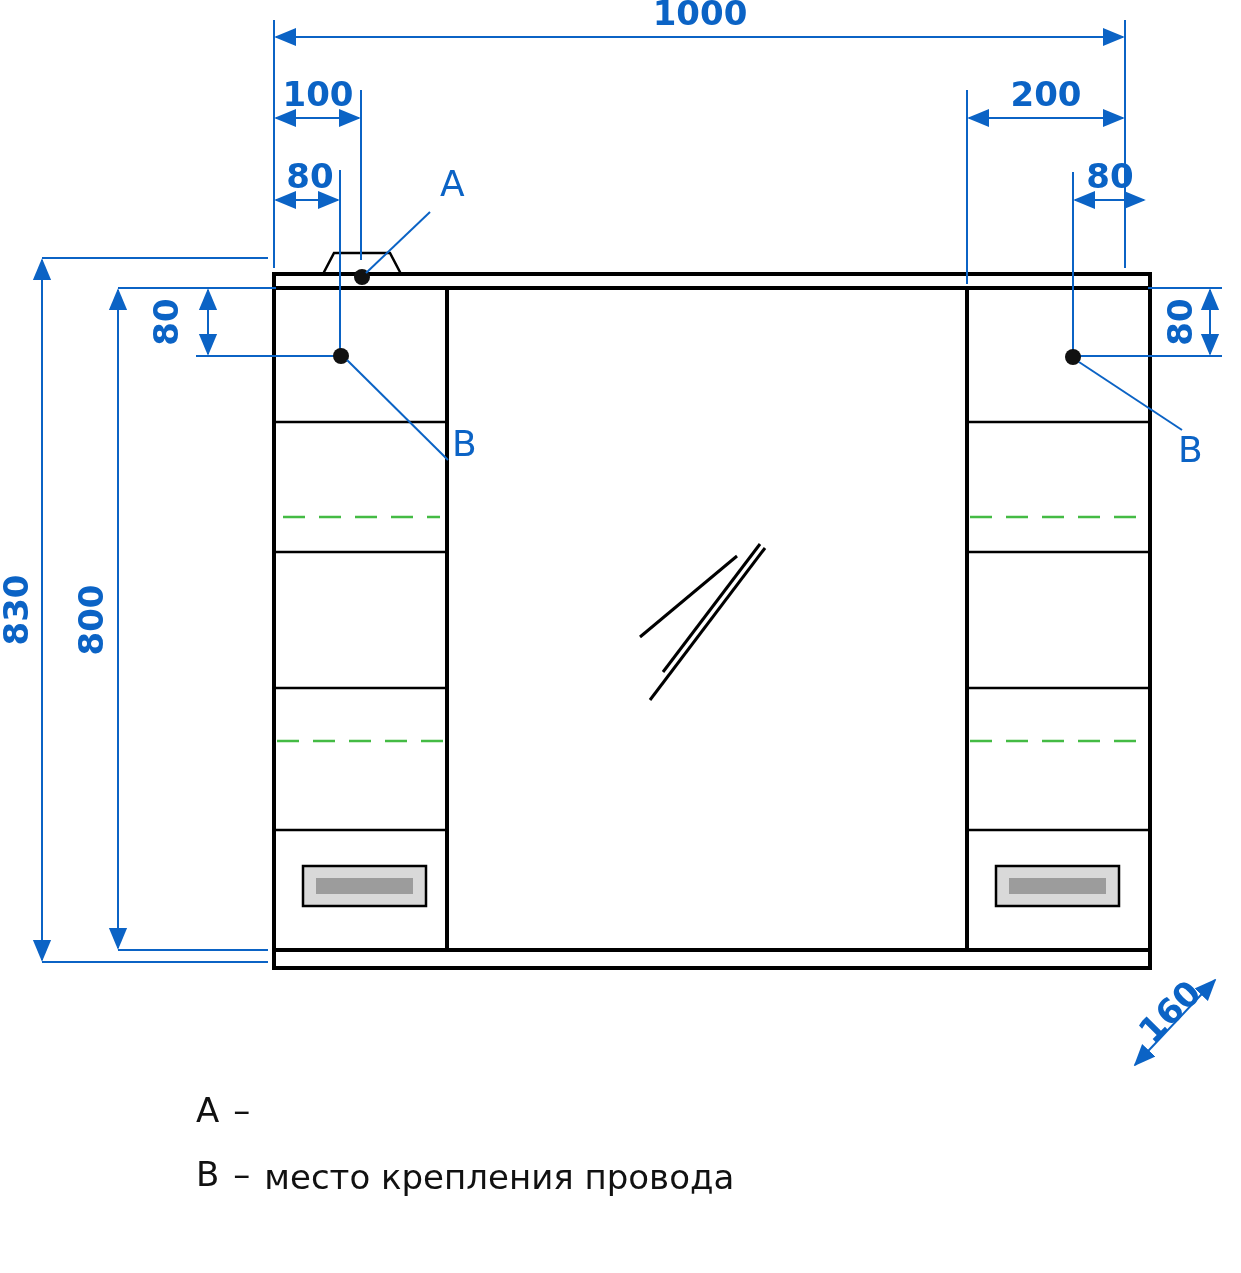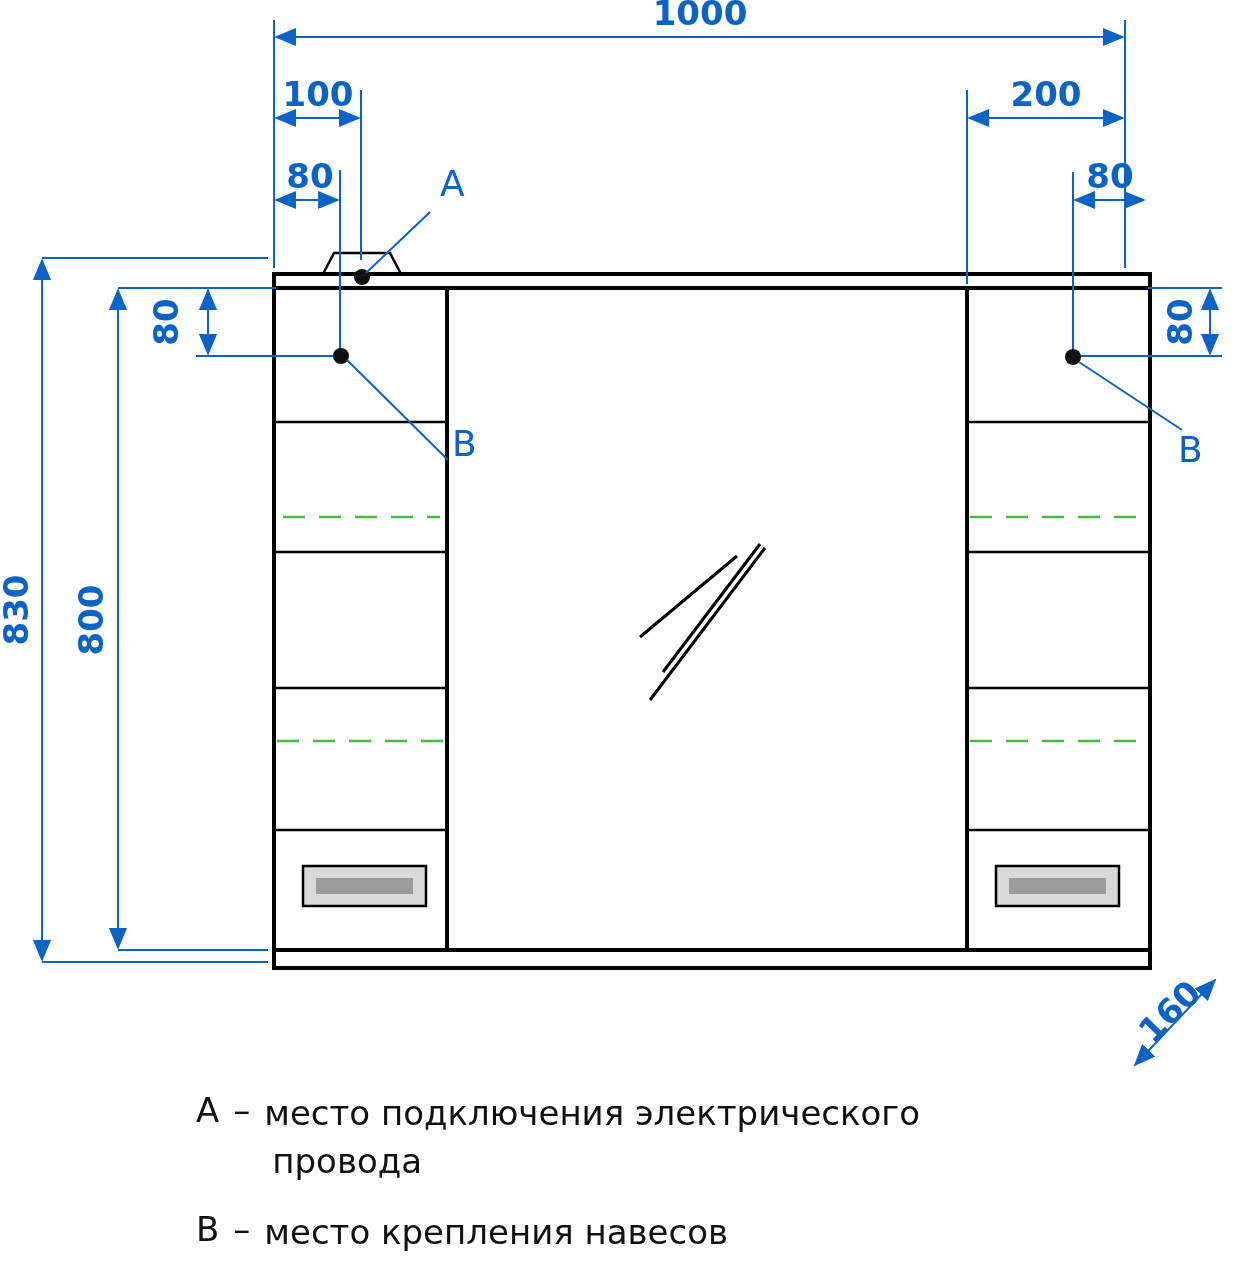--- a/index.html
+++ b/index.html
@@ -225,23 +225,19 @@
     <line x1="1079" y1="362" x2="1182" y2="430" class="leader"></line>
     <text class="label-text" x="1178" y="462">B</text>
   </g>
 
 </svg>
 
 <div style="position:absolute; left:0; top:1090px; width:1241px;">
   <div style="display:flex; align-items:flex-start; padding-left:196px; gap:14px;">
     <span style="font-size:34px; color:#111; font-family:'DejaVu Sans',sans-serif;">A</span>
     <span style="font-size:34px; color:#111; font-family:'DejaVu Sans',sans-serif;">–</span>
-    <span style="font-size:34px; color:#111; line-height:1.4; font-family:'DejaVu Sans',sans-serif;">
-      <span>место подключения электрического</span><br>
-      <span style="display:inline-block; padding-left:8px;">провода</span>
-    </span>
   </div>
   <div style="display:flex; align-items:flex-start; padding-left:196px; gap:14px; margin-top:24px;">
     <span style="font-size:34px; color:#111; font-family:'DejaVu Sans',sans-serif;">B</span>
     <span style="font-size:34px; color:#111; font-family:'DejaVu Sans',sans-serif;">–</span>
-    <span style="font-size:34px; color:#111; line-height:1.4; font-family:'DejaVu Sans',sans-serif;">место крепления навесов</span>
+    <span style="font-size:34px; color:#111; line-height:1.4; font-family:'DejaVu Sans',sans-serif;">место крепления провода</span>
   </div>
 </div>
 
 </body></html>

